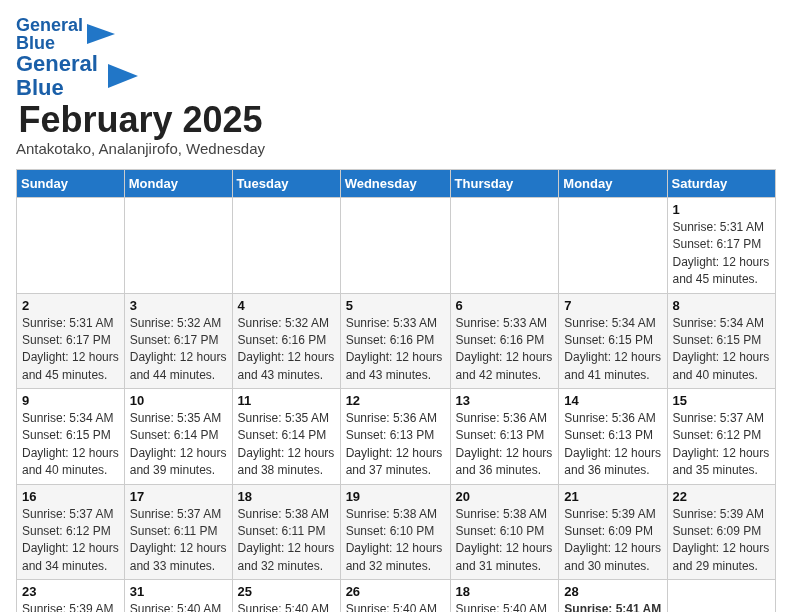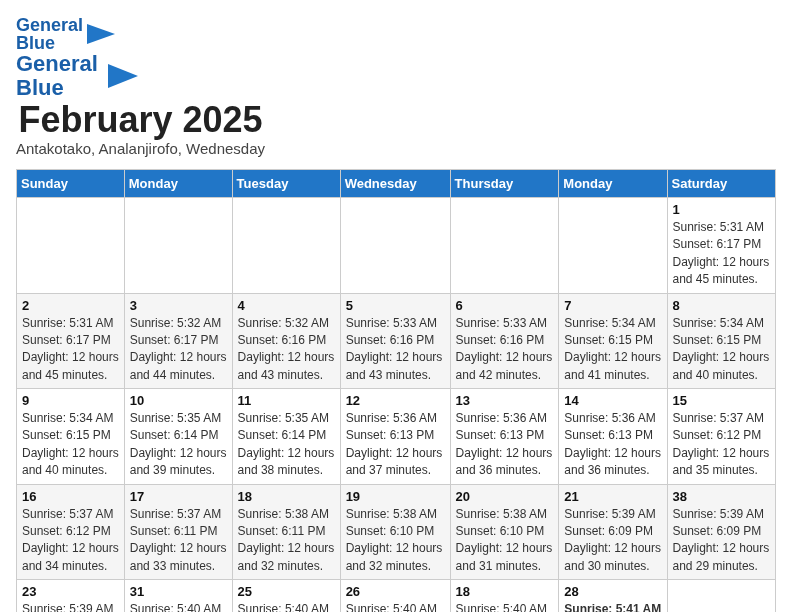--- a/index.html
+++ b/index.html
@@ -275,21 +275,21 @@
 and 31 minutes.</div>
         </td>
         <td>
           <span class="day-number">21</span>
           <div class="day-info" style="white-space: pre-line;">Sunrise: 5:39 AM
 Sunset: 6:09 PM
 Daylight: 12 hours
 and 30 minutes.</div>
         </td>
         <td>
-          <span class="day-number">38</span>
+          <span class="day-number">22</span>
           <div class="day-info" style="white-space: pre-line;">Sunrise: 5:39 AM
 Sunset: 6:09 PM
 Daylight: 12 hours
 and 29 minutes.</div>
         </td>
       </tr>
       <tr>
         <td>
           <span class="day-number">23</span>
           <div class="day-info" style="white-space: pre-line;">Sunrise: 5:39 AM

